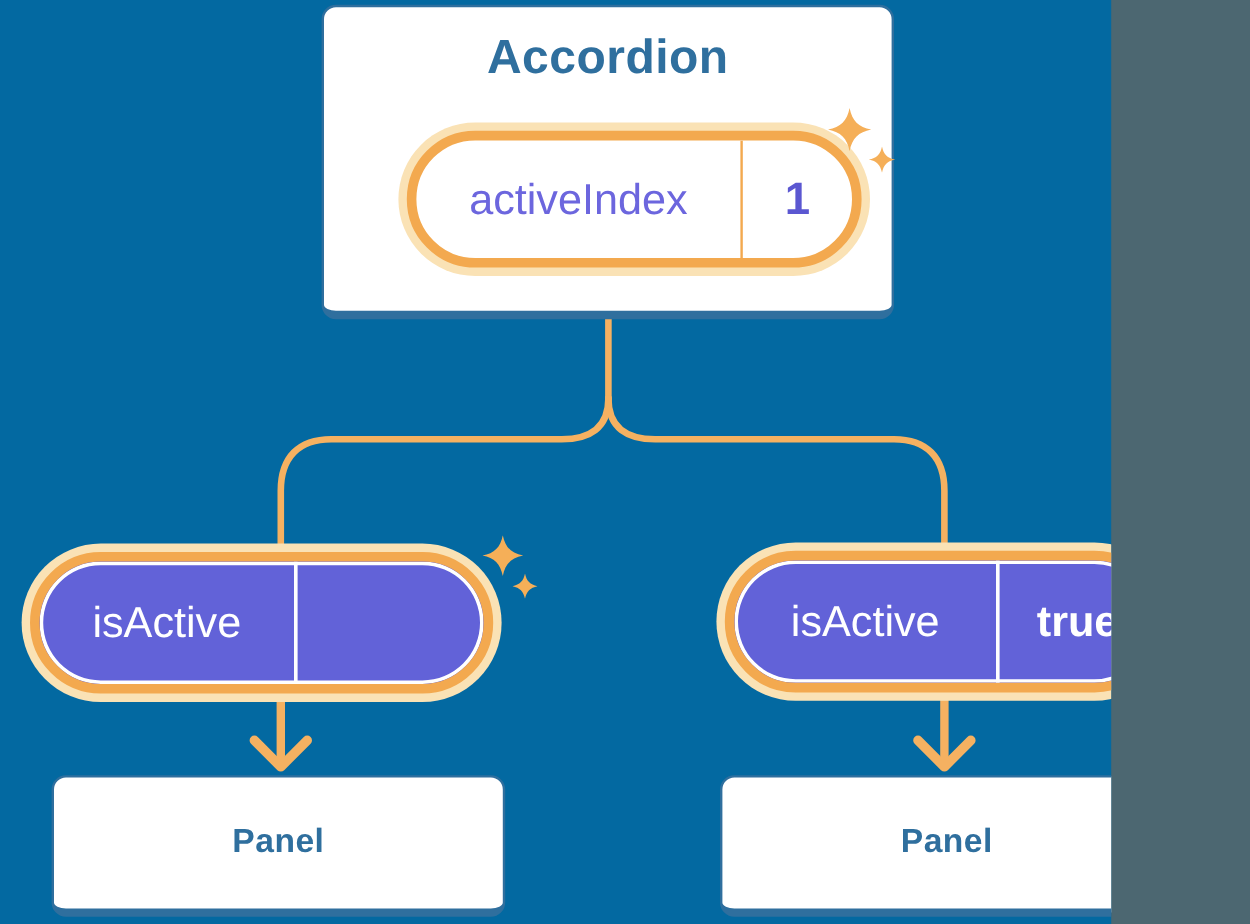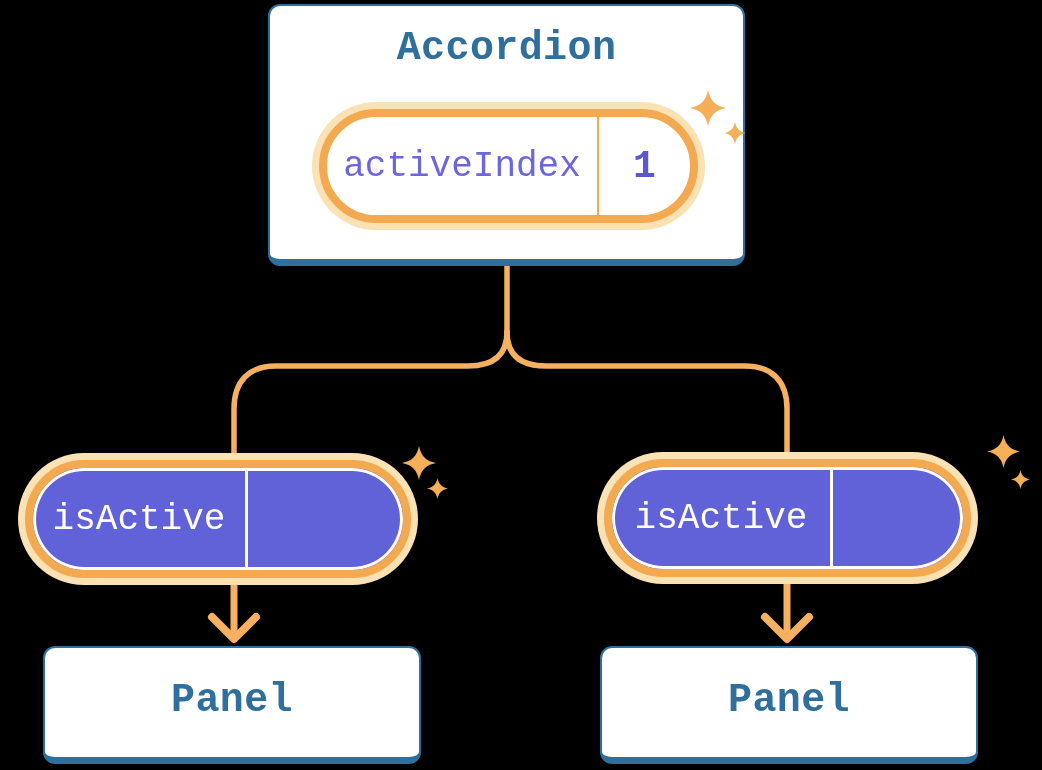--- a/index.html
+++ b/index.html
@@ -2,24 +2,23 @@
 <html><head>
 <meta charset="utf-8">
 <style>
   html,body{margin:0;padding:0;}
   body{
     font-family:"Liberation Sans", sans-serif;
     background:#4C6771;
   }
   .canvas{
     position:relative;
-    width:1042px;height:770px;
-    background:#000000;
+    width:926px;height:770px;
+    background:#0369a1;
     overflow:hidden;
-    font-family:Liberation Mono, monospace;
   }
   svg.connectors{
     position:absolute;left:0;top:0;z-index:1;
   }
   
   .card{
     position:absolute;z-index:2;
     background:#FFFFFF;
     border:2px solid #2F6F9E;
     border-bottom-width:7px;
@@ -31,34 +30,34 @@
   .panel-card.left{left:43px;}
   .panel-card.right{left:600px;}
   .card-title{
     text-align:center;
     margin-top:20px;
     font-size:40px;font-weight:600;
     color:#2F6F9E;
     letter-spacing:0.4px;
   }
   .panel-title{
-    font-size:40px;font-weight:600;
+    font-size:28px;font-weight:600;
     color:#2F6F9E;
     letter-spacing:0.4px;
     margin-top:-4px;
   }
   
   .pill-outer{
     position:absolute;z-index:2;
     background:#FAE2B5;
     border-radius:999px;
     padding:7px;
     box-sizing:border-box;
   }
-  .state-pill{left:42px;top:96px;width:393px;height:128px;}
+  .state-pill{left:62px;top:96px;width:393px;height:128px;}
   .prop-pill.left{left:18px;top:453px;width:400px;height:132px;}
   .prop-pill.right{left:597px;top:452px;width:381px;height:132px;}
   .pill-ring{
     height:100%;
     border-radius:999px;
     border:8px solid #F3A94F;
     box-sizing:border-box;
     display:flex;align-items:stretch;
     overflow:hidden;
   }
@@ -112,20 +111,21 @@
     <div class="pill-ring purple-fill">
       <div class="pill-label">isActive</div>
       <div class="pill-divider white"></div>
     </div>
   </div>
 
   <div class="pill-outer prop-pill right">
     <div class="pill-ring purple-fill">
       <div class="pill-label">isActive</div>
       <div class="pill-divider white"></div>
+      <div class="pill-value">true</div>
     </div>
   </div>
 
   <div class="card panel-card left">
     <div class="panel-title">Panel</div>
   </div>
   <div class="card panel-card right">
     <div class="panel-title">Panel</div>
   </div>
 

